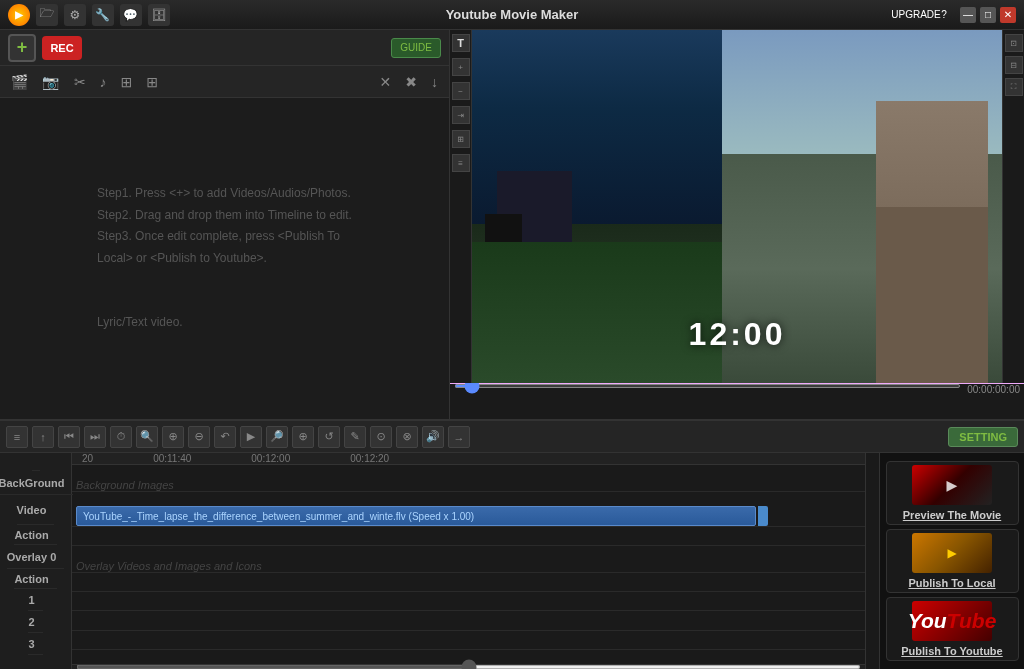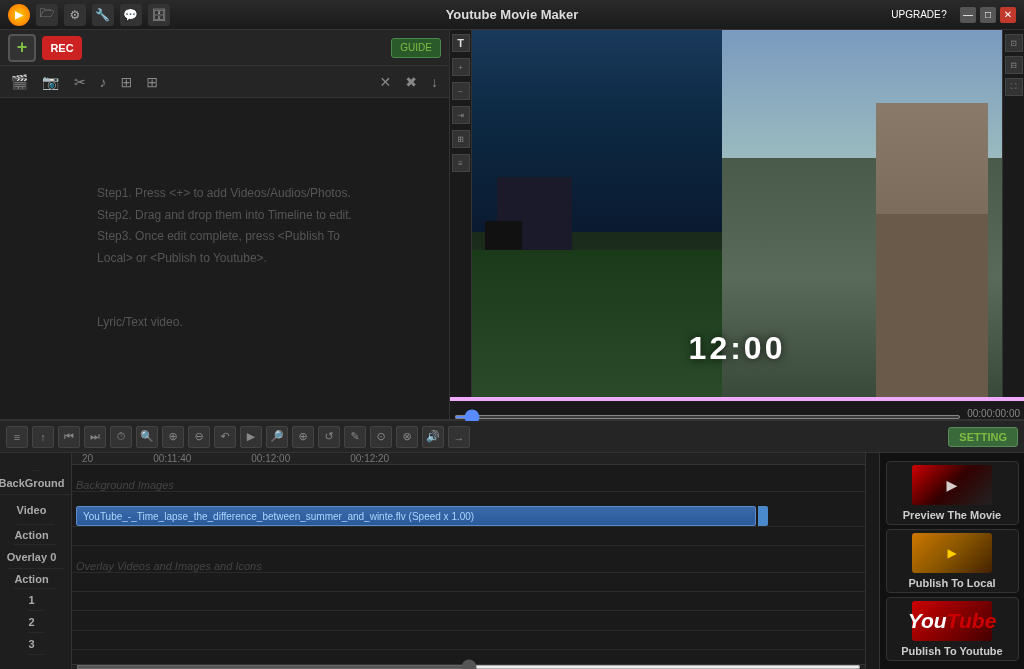--- a/index.html
+++ b/index.html
@@ -241,26 +241,26 @@
       display: flex;
       flex-direction: column;
       align-items: center;
       padding: 4px 0;
       gap: 6px;
       border-right: 1px solid #333;
     }
 
     
     #scrubber {
-      height: 22px;
-      background: #1a1a1a;
-      display: flex;
-      align-items: flex-end;
+      height: 36px;
+      background: #1a1a1a;
+      display: flex;
+      align-items: flex-start;
       padding: 0 4px;
-      border-top: 4px solid #f0abfc;
+      border-top: 1px solid #f0abfc;
     }
     #scrubber input[type="range"] {
       flex: 1;
       height: 4px;
       accent-color: #5a8aff;
     }
     #scrubber .time-display {
       color: #888;
       font-size: 10px;
       margin-left: 6px;
@@ -473,20 +473,21 @@
       font-size: 21px;
       font-weight: bold;
       font-style: italic;
     }
 
     .action-label {
       color: #ccc;
       font-size: 11px;
       font-weight: bold;
       text-align: center;
+      text-decoration: underline;
     }
 
     
     #timeline-scrollbar {
       height: 12px;
       background: #222;
       border-top: 1px solid #333;
       display: flex;
       align-items: center;
       padding: 0 4px;

